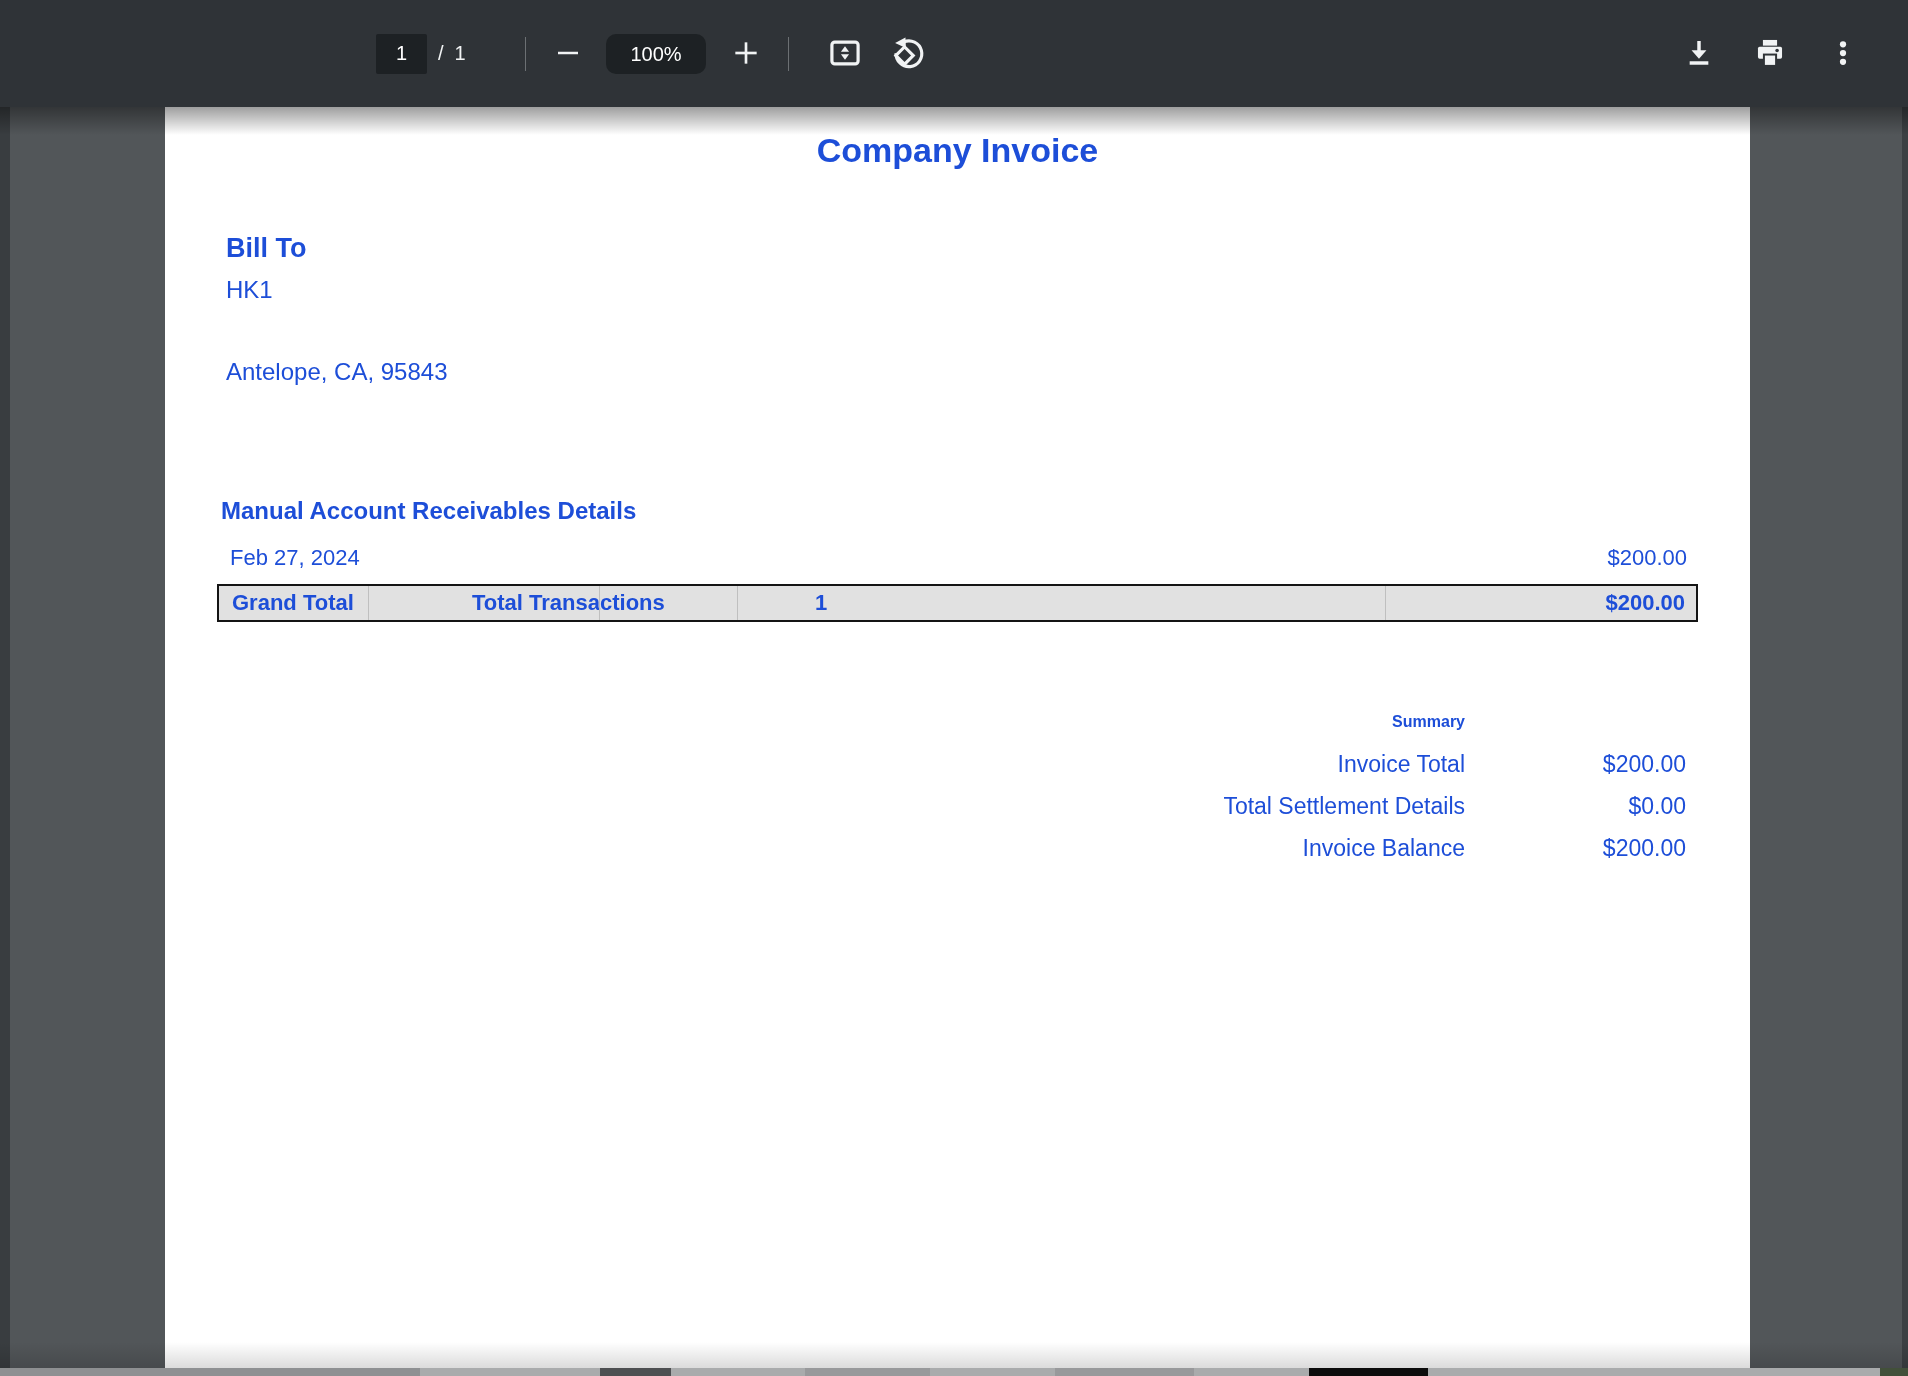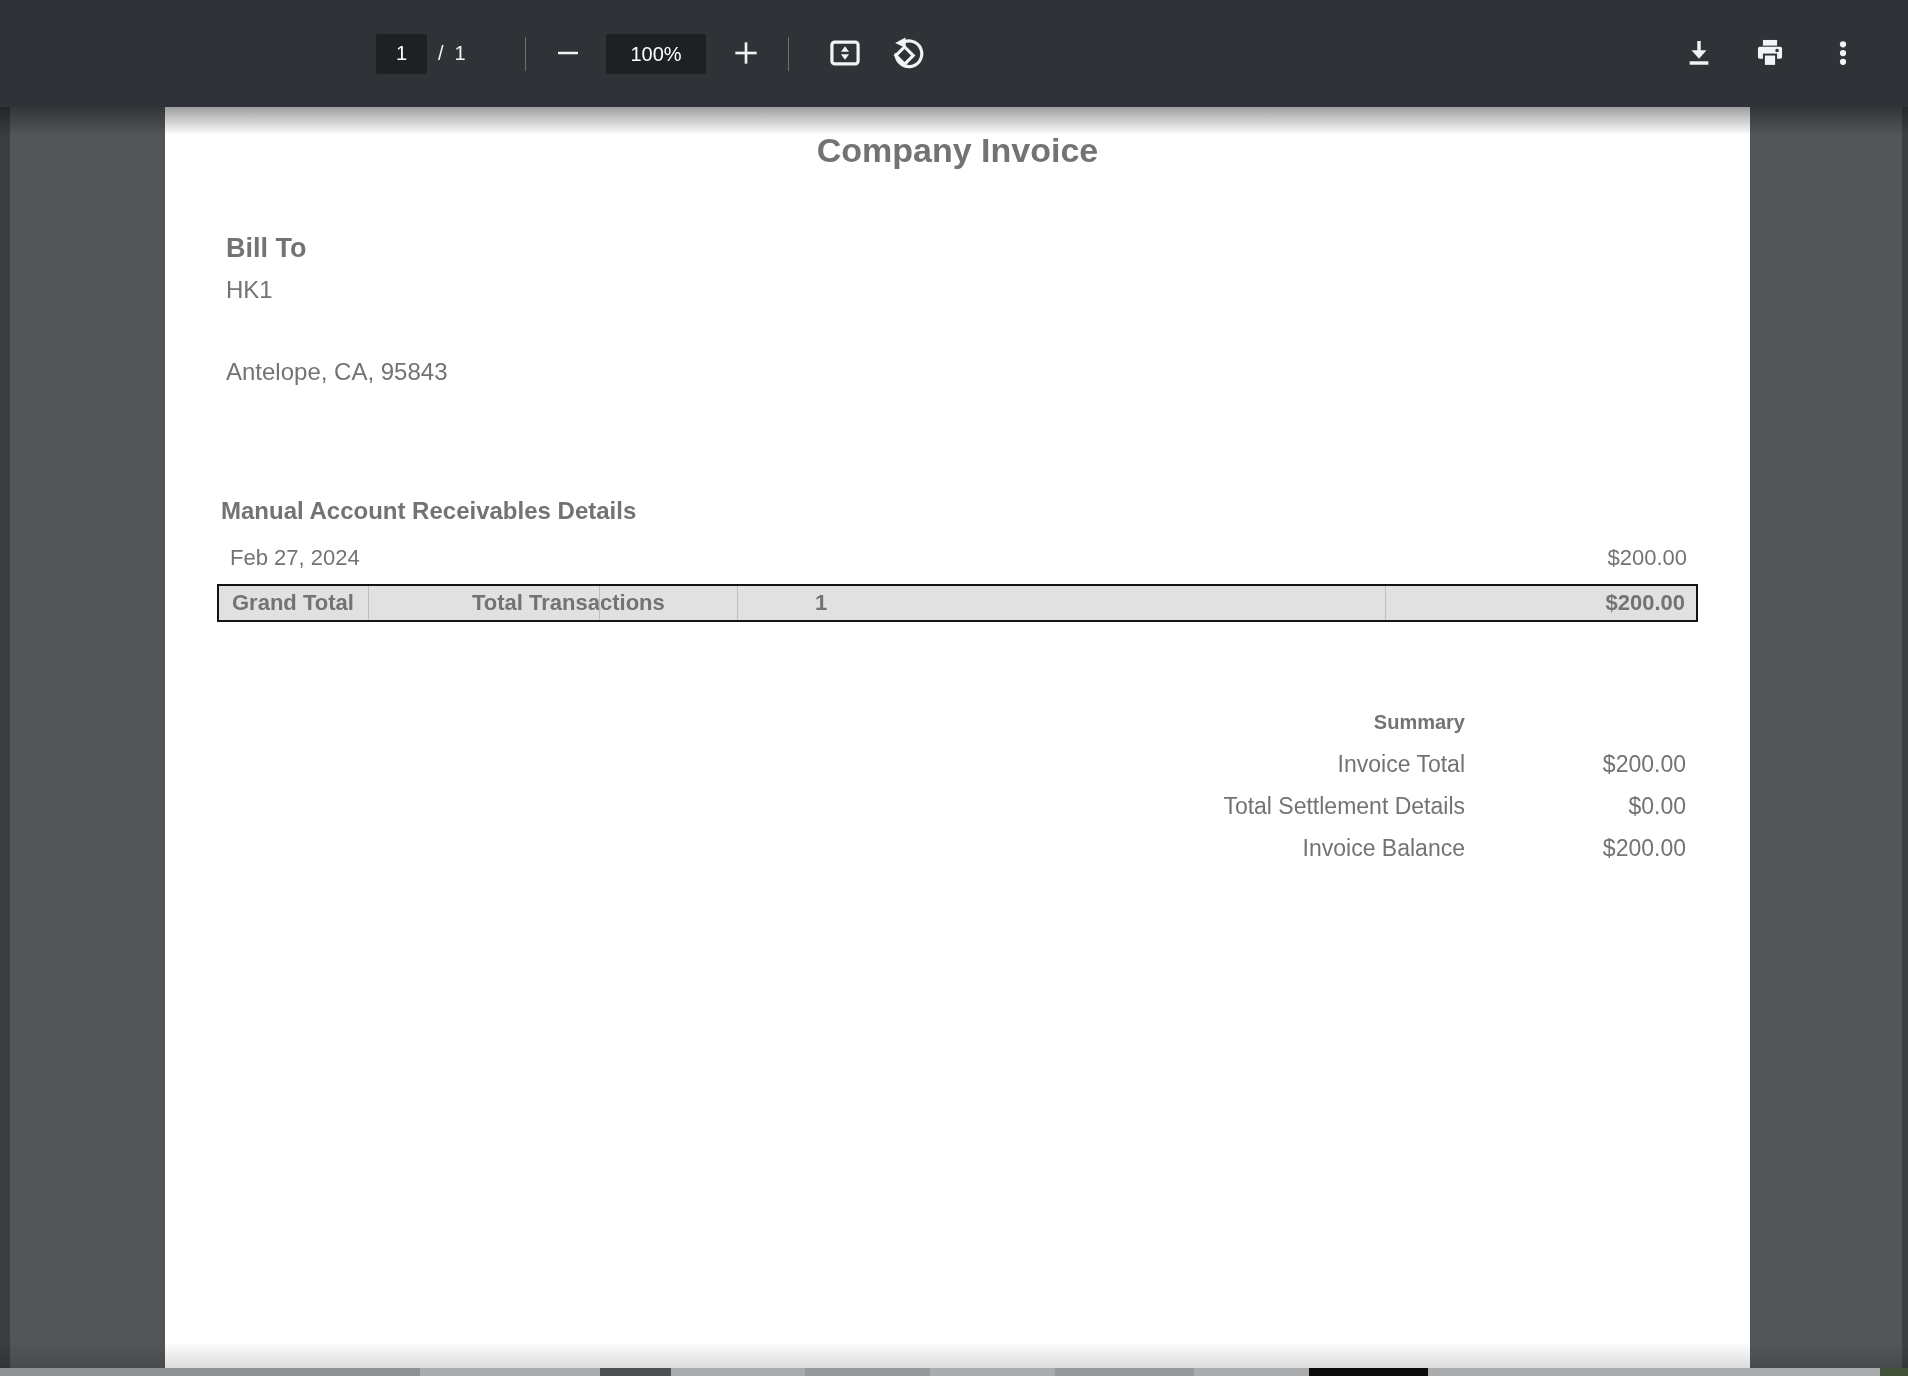--- a/index.html
+++ b/index.html
@@ -22,21 +22,21 @@
   }
   .tb-text { color: #f1f3f4; font-size: 20px; }
   .tb-divider { position: absolute; top: 37px; width: 1px; height: 34px; background: #6c7073; }
   .tb-btn {
     position: absolute; top: 29px; width: 48px; height: 48px; margin-left: -24px;
     background: transparent; border: none; cursor: pointer;
     display: flex; align-items: center; justify-content: center;
   }
   .zoom-box {
     position: absolute; left: 606px; top: 34px; width: 100px; height: 40px;
-    background: #1d2124; border-radius: 2px; color: #ffffff; font-size: 20px;
+    background: #1d2124; border-radius: 10px; color: #ffffff; font-size: 20px;
     display: flex; align-items: center; justify-content: center;
   }
   .icon-svg { display: block; }
 
   
   .viewer { position: absolute; top: 107px; left: 0; width: 1908px; height: 1269px; background: #525659; }
   .edge-left  { position: absolute; left: 0; top: 0; bottom: 8px; width: 10px; background: #393d40; }
   .edge-right { position: absolute; right: 0; top: 0; bottom: 8px; width: 6px; background: #3c4043; }
   .top-shadow {
     position: absolute; left: 0; top: 0; width: 100%; height: 28px; z-index: 3;
@@ -45,21 +45,21 @@
   .bottom-shade {
     position: absolute; left: 0; bottom: 8px; width: 100%; height: 26px; z-index: 3;
     background: linear-gradient(to top, rgba(0,0,0,0.14), rgba(0,0,0,0)); pointer-events: none;
   }
   .bottom-strip { position: absolute; left: 0; bottom: 0; width: 1908px; height: 8px; display: flex; z-index: 4; }
   .bottom-strip div { height: 8px; }
 
   
   .page {
     position: absolute; left: 165px; top: 0; width: 1585px; height: 1261px;
-    background: #ffffff; color: #737373;
+    background: #ffffff; color: #1d4ed8;
   }
   .doc-title {
     position: absolute; top: 24px; left: 0; width: 100%;
     text-align: center; font-size: 34px; font-weight: bold;
   }
   .billto-heading { position: absolute; left: 61px; top: 126px; font-size: 27px; font-weight: bold; }
   .billto-name    { position: absolute; left: 61px; top: 169px; font-size: 24px; }
   .billto-address { position: absolute; left: 61px; top: 251px; font-size: 24px; }
 
   .section-heading { position: absolute; left: 56px; top: 390px; font-size: 24px; font-weight: bold; }
@@ -72,21 +72,21 @@
   .cell { position: absolute; top: 50%; transform: translateY(-50%); white-space: nowrap; }
   .cell.l { left: 13px; }
   .cell.c { left: 0; width: 100%; text-align: center; }
   .cell.r { right: 11px; }
   .vdiv { position: absolute; top: 0; bottom: 0; width: 1px; background: #bfbfbf; }
 
   .summary { position: absolute; top: 594px; left: 0; right: 64px; }
   .sum-row { display: flex; justify-content: flex-end; align-items: center; height: 42px; font-size: 23px; }
   .sum-label { text-align: right; white-space: nowrap; }
   .sum-value { width: 221px; text-align: right; white-space: nowrap; }
-  .sum-row.heading .sum-label { font-weight: bold; font-size: 20px; }
+  .sum-row.heading .sum-label { font-weight: bold; font-size: 16px; }
 </style>
 </head>
 <body>
 
 <div class="screen">
 
   <header class="toolbar">
 
     <div class="ctr page-group">
       <input class="page-input" type="text" value="1" style="">

